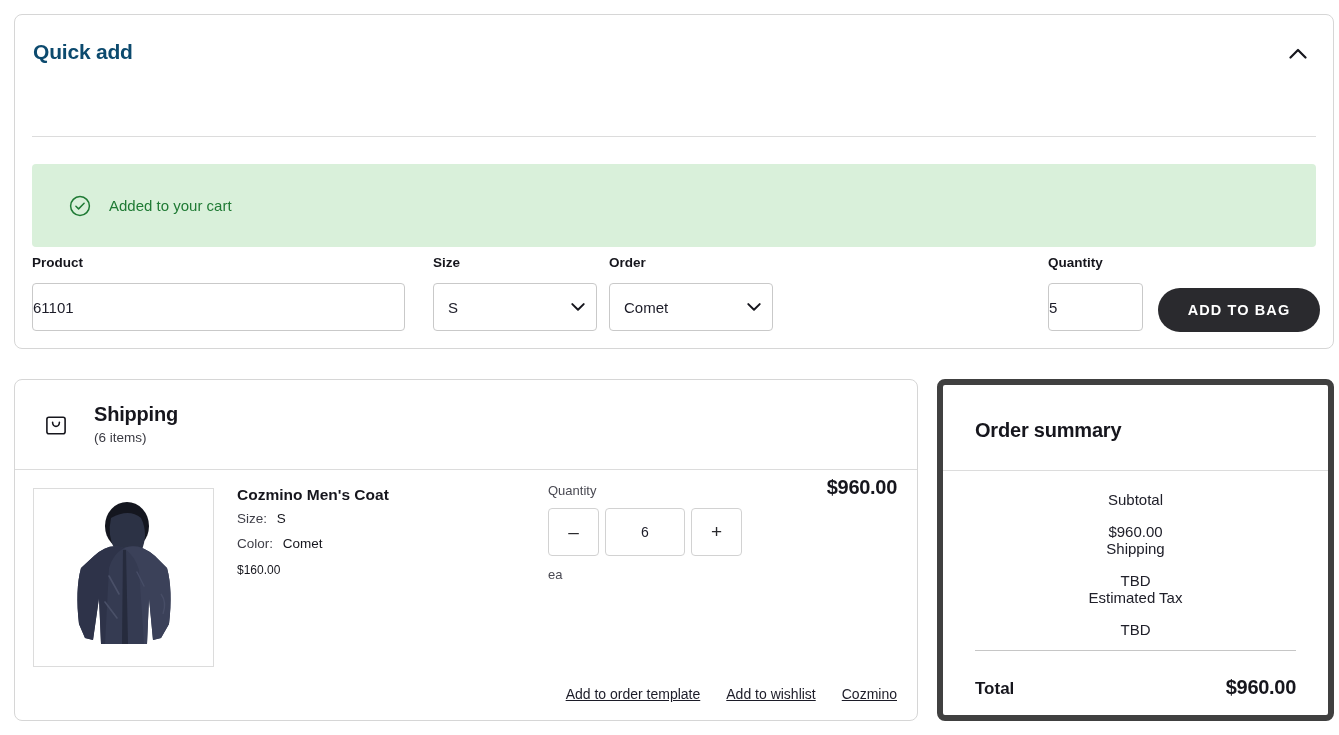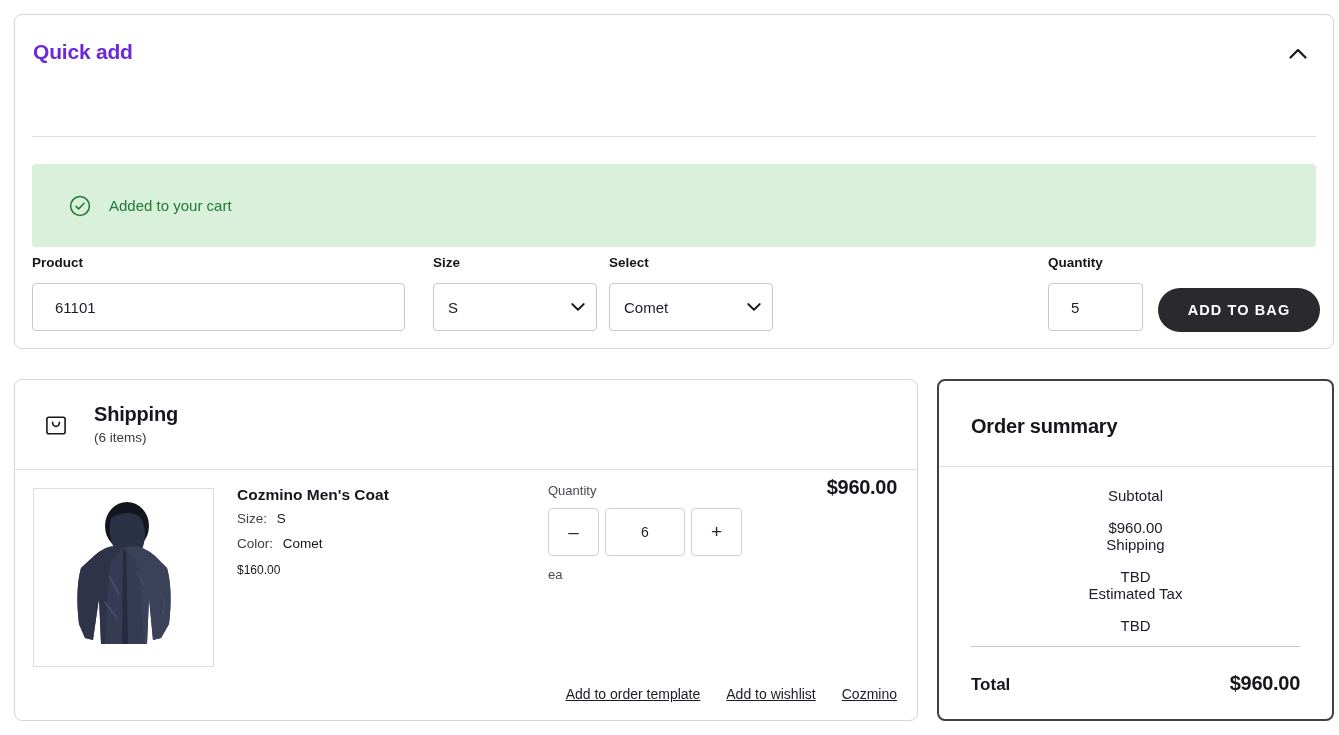--- a/index.html
+++ b/index.html
@@ -20,21 +20,21 @@
     background: #fff;
     border: 1px solid #d6d6d6;
     border-radius: 8px;
   }
   .qa-head {
     position: absolute; left: 18px; top: 24px; right: 18px;
     display: flex; align-items: flex-start; justify-content: space-between;
   }
   .qa-title {
     font-size: 21px; font-weight: bold; letter-spacing: -0.2px;
-    color: #6d28d9; line-height: 26px;
+    color: #0c4a6e; line-height: 26px;
   }
   .chevron-btn {
     width: 34px; height: 30px; display: flex; align-items: center; justify-content: center;
     background: none; border: none; cursor: pointer; padding: 0;
   }
   .qa-desc {
     position: absolute; left: 18px; top: 82px;
     font-size: 15px; color: #2b2b33; line-height: 22px;
   }
   .qa-divider {
@@ -56,21 +56,21 @@
   
   .form-row { position: absolute; left: 17px; top: 240px; right: 32px; height: 80px; }
   .field { position: absolute; top: 0; }
   .field-label {
     font-size: 13.5px; font-weight: bold; color: #16161d;
     line-height: 16px; margin-bottom: 12px; display: block;
   }
   .text-input {
     width: 100%; height: 48px;
     border: 1px solid #c9c9c9; border-radius: 4px;
-    background: #fff; padding: 0 22px;
+    background: #fff; padding: 0 0;
     font-family: "Liberation Sans", sans-serif;
     font-size: 15px; color: #1c1c28; outline: none;
   }
   .select-wrap { position: relative; width: 100%; }
   .select-wrap select {
     width: 100%; height: 48px;
     border: 1px solid #c9c9c9; border-radius: 4px;
     background: #fff; padding: 0 34px 0 14px;
     font-family: "Liberation Sans", sans-serif;
     font-size: 15px; color: #1c1c28;
@@ -150,21 +150,21 @@
     display: flex; gap: 26px; align-items: center; justify-content: flex-end;
   }
   .p-links a {
     font-size: 14px; color: #1c1c28; text-decoration: underline; cursor: pointer;
   }
 
   
   .summary-card {
     position: absolute; left: 937px; top: 379px;
     width: 397px; height: 342px;
-    background: #fff; border: 2px solid #404040; border-radius: 8px;
+    background: #fff; border: 6px solid #404040; border-radius: 8px;
     overflow: hidden;
   }
   .sum-head { position: absolute; left: 32px; top: 33px; }
   .sum-title { font-size: 20px; font-weight: bold; color: #16161d; letter-spacing: -0.2px; line-height: 24px; }
   .sum-divider { position: absolute; left: 0; right: 0; top: 85px; height: 1px; background: #dcdcdc; }
   .sum-rows { position: absolute; left: 32px; right: 32px; top: 106px; }
   .sum-row {
     display: flex; justify-content: space-between; align-items: center;
     font-size: 15px; color: #20202a; height: 49px; flex-direction: column;
   }
@@ -220,21 +220,21 @@
           </select>
           <span class="select-caret">
             <svg width="14" height="9" viewBox="0 0 14 9" fill="none">
               <path d="M1.3 1.6L7 7.2L12.7 1.6" stroke="#16161d" stroke-width="2" stroke-linecap="round" stroke-linejoin="round"></path>
             </svg>
           </span>
         </div>
       </div>
 
       <div class="field f-color">
-        <label class="field-label">Select</label>
+        <label class="field-label">Order</label>
         <div class="select-wrap">
           <select>
             <option>Comet</option>
           </select>
           <span class="select-caret">
             <svg width="14" height="9" viewBox="0 0 14 9" fill="none">
               <path d="M1.3 1.6L7 7.2L12.7 1.6" stroke="#16161d" stroke-width="2" stroke-linecap="round" stroke-linejoin="round"></path>
             </svg>
           </span>
         </div>

